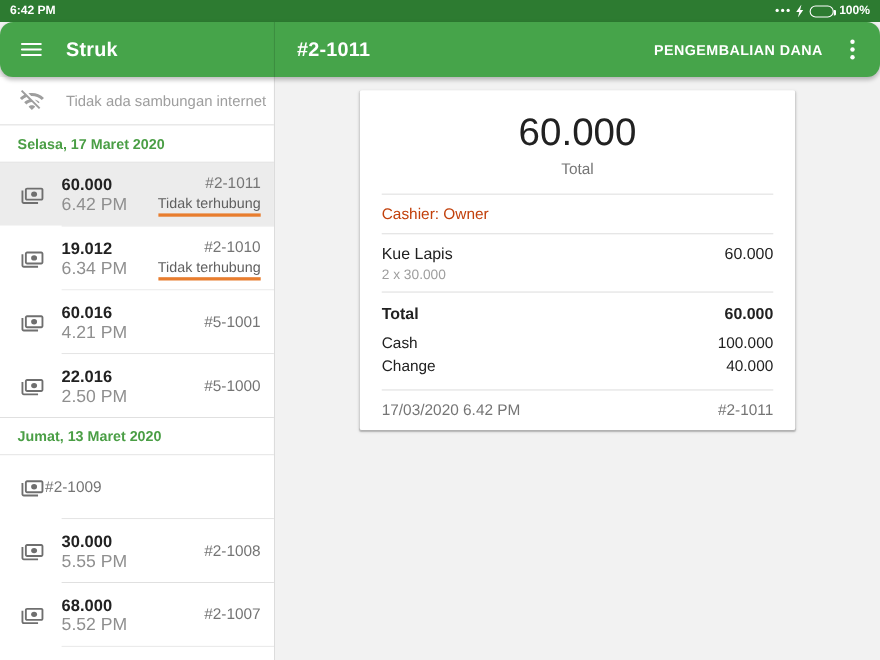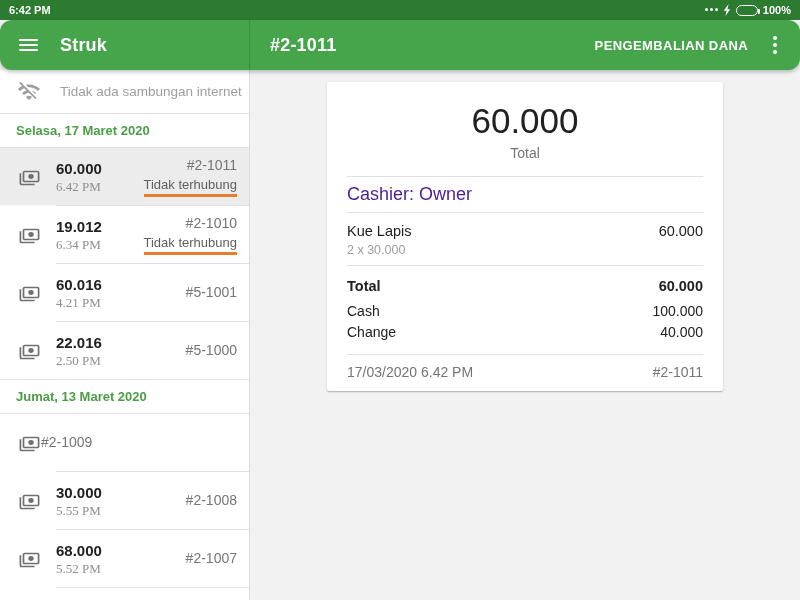--- a/index.html
+++ b/index.html
@@ -72,40 +72,40 @@
   }
   .rl-item {
     height:57px; flex:0 0 57px; display:flex; align-items:center;
     padding:0 12px 0 17px; cursor:pointer; position:relative; background:#fff;
   }
   .rl-item.selected { background:#ececec; }
   .rl-divider { height:1px; flex:0 0 1px; background:#e0e0e0; margin-left:56px; }
   .rl-icon { width:24px; height:24px; flex:0 0 24px; }
   .rl-main { margin-left:15px; flex:1; min-width:0; }
   .rl-amount { font-size:15px; font-weight:bold; color:#212121; line-height:19px; }
-  .rl-time { font-size:13px; color:#8f8f8f; line-height:17px;font-family:Liberation Serif, serif; }
+  .rl-time { font-size:16px; color:#8f8f8f; line-height:17px; }
   .rl-side { text-align:right; }
   .rl-number { font-size:14px; color:#757575; line-height:19px; }
   .rl-status {
     display:inline-block; font-size:13px; color:#5f5f5f; line-height:15px;
   }
   .rl-status.offline { border-bottom:3px solid #e87d2e; padding-bottom:2px; }
 
   
   .main { flex:1; background:#f2f2f2; overflow:hidden; padding-top:12px; }
   .receipt-card {
     width:396px; margin:0 auto; background:#fff; border-radius:2px;
     box-shadow:0 1px 1px rgba(0,0,0,0.18), 0 1px 3px rgba(0,0,0,0.12);
     padding:0 20px;
   }
   .rc-total-block { text-align:center; padding:18px 0 15px; }
   .rc-total-amount { font-size:35px; color:#212121; line-height:42px; }
   .rc-total-label { font-size:14px; color:#757575; margin-top:3px; }
   .rc-divider { height:1px; background:#e0e0e0; }
-  .rc-info { padding:7px 0 8px; font-size:18px; color:#4c1d95; }
+  .rc-info { padding:7px 0 8px; font-size:14px; color:#c2410c; }
   .rc-info div { line-height:20px; }
   .rc-lineitem { padding:8px 0 6px; }
   .rc-li-row { display:flex; justify-content:space-between; font-size:14.5px; color:#212121; line-height:20px; }
   .rc-li-qty { font-size:12.5px; color:#9e9e9e; line-height:18px; }
   .rc-summary { padding:10px 0 11px; }
   .rc-sum-row { display:flex; justify-content:space-between; font-size:14px; color:#212121; line-height:21px; }
   .rc-sum-row.bold { font-weight:bold; font-size:14.5px; margin-bottom:4px; }
   .rc-footer {
     display:flex; justify-content:space-between; padding:9px 0 11px;
     font-size:14px; color:#757575;

